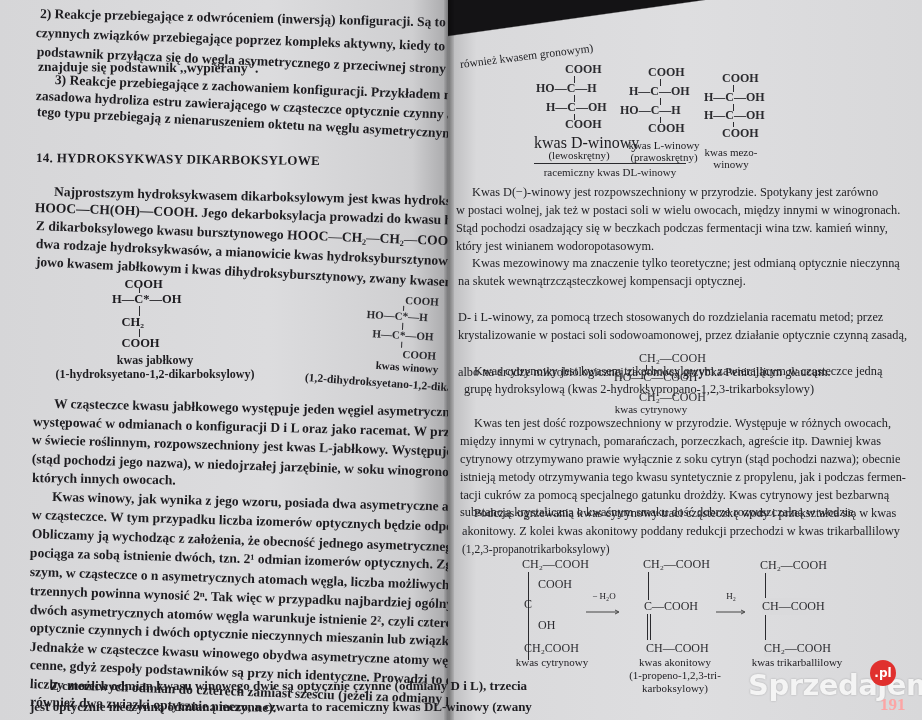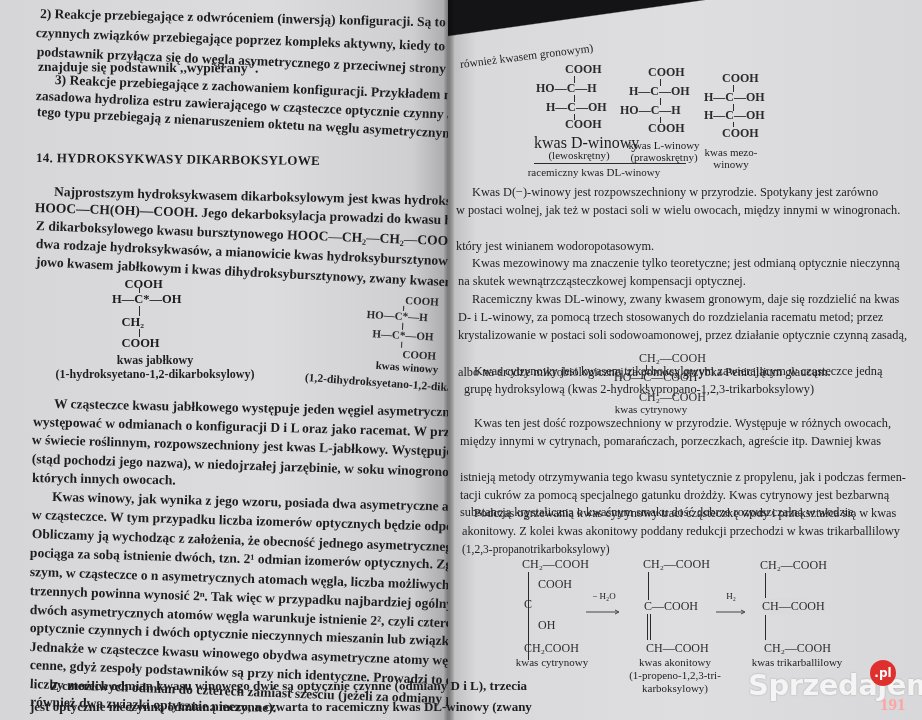--- a/index.html
+++ b/index.html
@@ -124,45 +124,46 @@
     <div class="vline" style="left:285px;top:85px;height:7px;"></div>
     <div class="fr" style="left:256px;top:89px;">H—C—OH</div>
     <div class="vline" style="left:285px;top:104px;height:7px;"></div>
     <div class="fr" style="left:256px;top:107px;">H—C—OH</div>
     <div class="vline" style="left:285px;top:122px;height:5px;"></div>
     <div class="fr" style="left:262px;top:125px;">    COOH</div>
     <div class="cap" style="left:248px;top:145px;width:70px;font-size:11px;">kwas mezo-</div>
     <div class="cap" style="left:248px;top:157px;width:70px;font-size:11px;">winowy</div>
   </div>
   <div class="rule" style="left:86px;top:163px;width:152px;"></div>
-  <div class="cap" style="left:70px;top:165px;width:152px;font-size:11px;">racemiczny kwas DL-winowy</div>
+  <div class="cap" style="left:86px;top:165px;width:152px;font-size:11px;">racemiczny kwas DL-winowy</div>
 
   <div class="rt" style="left:24px;top:183px;">Kwas D(−)-winowy jest rozpowszechniony w przyrodzie. Spotykany jest zarówno</div>
   <div class="rt" style="left:8px;top:201px;">w postaci wolnej, jak też w postaci soli w wielu owocach, między innymi w winogronach.</div>
+  <div class="rt" style="left:8px;top:219px;">Stąd pochodzi osadzający się w beczkach podczas fermentacji wina tzw. kamień winny,</div>
   <div class="rt" style="left:8px;top:237px;">który jest winianem wodoropotasowym.</div>
   <div class="rt" style="left:24px;top:254px;">Kwas mezowinowy ma znaczenie tylko teoretyczne; jest odmianą optycznie nieczynną</div>
   <div class="rt" style="left:10px;top:272px;">na skutek wewnątrzcząsteczkowej kompensacji optycznej.</div>
-  <div class="rt" style="left:24px;top:290px;">Racemiczny kwas DL-winowy, zwany kwasem gronowym, daje się rozdzielić na kwas</div>
   <div class="rt" style="left:10px;top:308px;">D- i L-winowy, za pomocą trzech stosowanych do rozdzielania racematu metod; przez</div>
   <div class="rt" style="left:10px;top:326px;">krystalizowanie w postaci soli sodowoamonowej, przez działanie optycznie czynną zasadą,</div>
   <div class="rt" style="left:10px;top:344px;margin-top:19px;">albo na drodze mikrobiologicznej za pomocą grzybka Penicillium glaucum.</div>
   <div class="rt" style="left:26px;top:362px;">Kwas cytrynowy jest kwasem  trikarboksylowym zawierającym w cząsteczce jedną</div>
   <div class="rt" style="left:16px;top:380px;text-align:center;">grupę hydroksylową (kwas 2-hydroksypropano-1,2,3-trikarboksylowy)</div>
 
   <div>
     <div class="fr" style="left:170px;top:350px;font-weight:normal;">       CH₂—COOH</div>
     <div class="vline" style="left:198px;top:365px;height:6px;"></div>
     <div class="fr" style="left:166px;top:369px;font-weight:normal;">HO—C—COOH</div>
     <div class="vline" style="left:198px;top:384px;height:6px;"></div>
     <div class="fr" style="left:170px;top:389px;font-weight:normal;">       CH₂—COOH</div>
     <div class="cap" style="left:158px;top:402px;width:90px;font-size:11px;">kwas cytrynowy</div>
   </div>
 
   <div class="rt" style="left:26px;top:414px;">Kwas ten jest dość rozpowszechniony w przyrodzie. Występuje w różnych owocach,</div>
   <div class="rt" style="left:12px;top:432px;">między innymi w cytrynach, pomarańczach, porzeczkach, agreście itp. Dawniej kwas</div>
+  <div class="rt" style="left:12px;top:450px;">cytrynowy otrzymywano prawie wyłącznie z soku cytryn (stąd pochodzi nazwa); obecnie</div>
   <div class="rt" style="left:12px;top:468px;">istnieją metody otrzymywania tego kwasu syntetycznie z propylenu, jak i podczas fermen-</div>
   <div class="rt" style="left:12px;top:486px;">tacji cukrów za pomocą specjalnego gatunku drożdży. Kwas cytrynowy jest bezbarwną</div>
   <div class="rt" style="left:12px;top:503px;">substancją krystaliczną o kwaśnym smaku dość dobrze rozpuszczalną w wodzie.</div>
 
 </div>
 
 <div class="right-top-shadow"></div>
 <div class="gutter"></div>
 
 <div class="rt" style="left:474px;top:504px;">Podczas ogrzewania kwas cytrynowy traci cząsteczkę wody i przekształca się w kwas</div>

